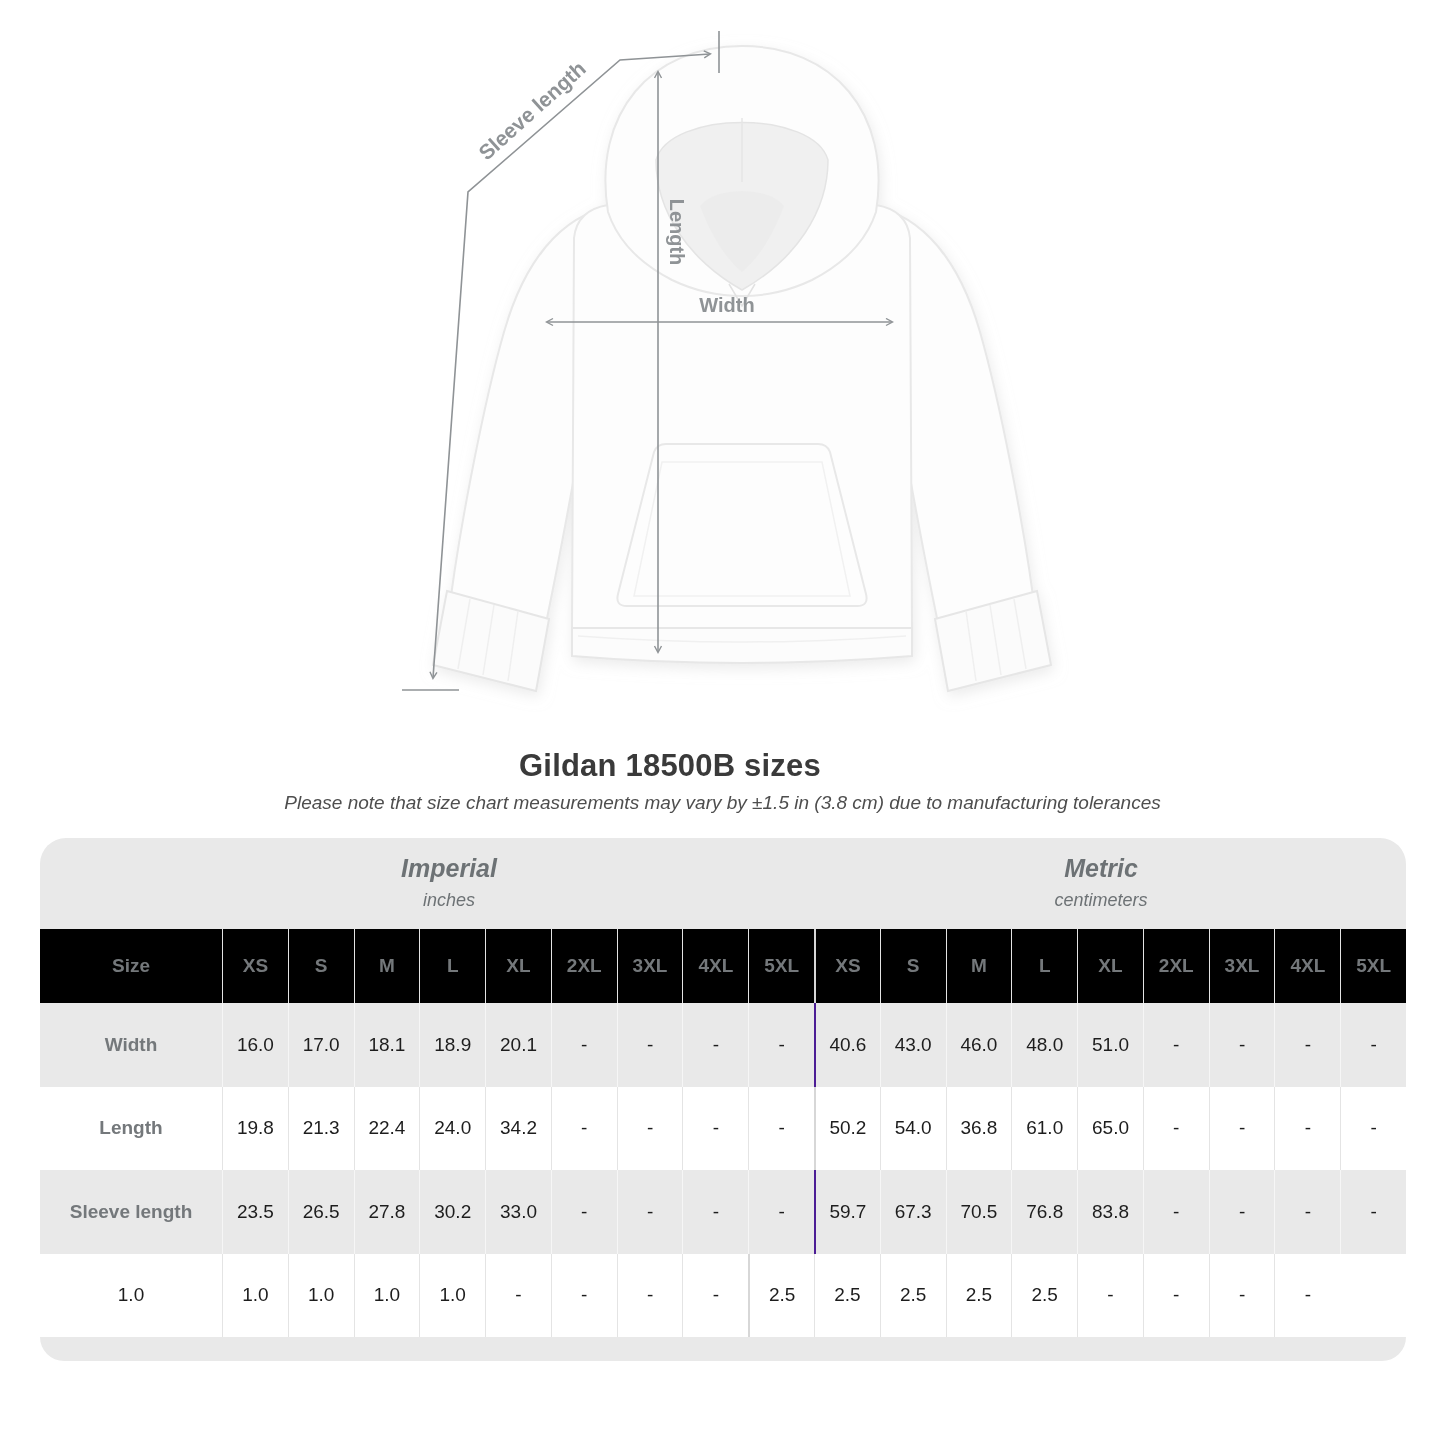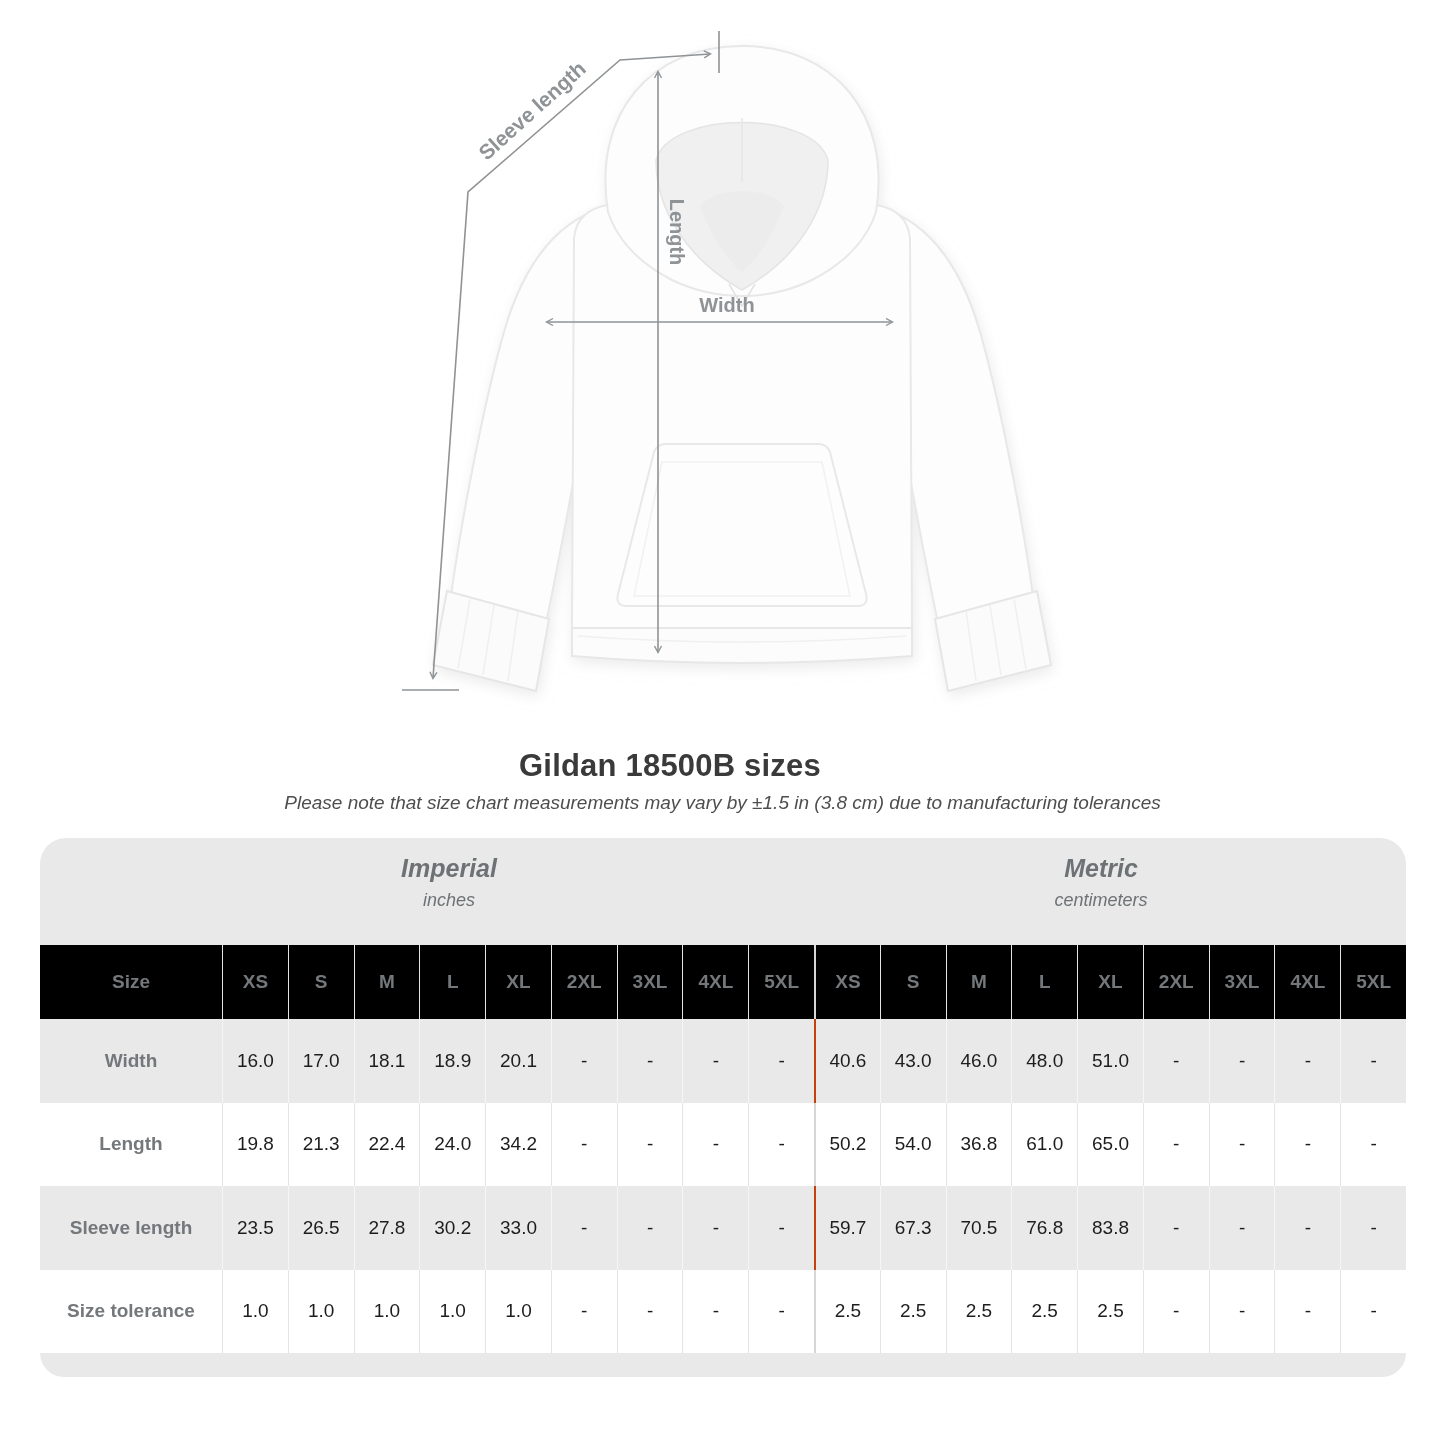--- a/index.html
+++ b/index.html
@@ -10,21 +10,21 @@
   .figure-svg{position:absolute;left:0;top:0;}
 
   
   .page-title{position:absolute;left:0;top:748px;width:1340px;margin:0;
     text-align:center;font-size:31px;font-weight:bold;color:#3a3a3a;letter-spacing:0.2px;}
   .tolerance-note{position:absolute;left:0;top:792px;width:1445px;margin:0;
     text-align:center;font-size:19px;font-style:italic;color:#4e4e4e;}
 
   
   .size-table{position:absolute;left:40px;top:838px;width:1366px;}
-  .thead{position:relative;height:107px;background:#e9e9e9;border-radius:26px 26px 0 0;}
+  .thead{position:relative;height:91px;background:#e9e9e9;border-radius:26px 26px 0 0;}
   .ugroup{position:absolute;top:16px;text-align:center;transform:translateX(-50%);}
   .ugroup.imperial{left:409px;}
   .ugroup.metric{left:1061px;}
   .uname{font-size:25px;font-weight:bold;font-style:italic;color:#6d7275;}
   .uunit{margin-top:7px;font-size:18px;font-style:italic;color:#6d7275;}
 
   .trow{display:grid;grid-template-columns:182px repeat(18,1fr);width:100%;}
   .trow.size-row{height:74px;background:#000000;}
   .trow.data-row{height:83.5px;}
   .trow.stripe{background:#e9e9e9;}
@@ -32,21 +32,21 @@
 
   .cell{display:flex;align-items:center;justify-content:center;}
   .rlabel{font-size:19px;font-weight:bold;color:#74787b;}
   .size-h{font-size:19px;font-weight:bold;color:#74787b;}
   .val{font-size:19px;color:#1d1d1d;}
 
   
   .trow.plain .cell + .cell, .trow.size-row .cell + .cell{border-left:1px solid #e4e4e4;}
   .trow.stripe .cell + .cell{border-left:1px solid #f6f6f6;}
   .trow.plain .cell.group-start, .trow.size-row .cell.group-start{border-left:2px solid #d7d7d7;}
-  .trow.stripe .cell.group-start{border-left:2px solid #c2410c;}
+  .trow.stripe .cell.group-start{border-left:2px solid #4c1d95;}
 
   .tcap{height:24px;background:#e9e9e9;border-radius:0 0 26px 26px;}
 </style>
 </head>
 <body>
 
 <div class="page">
 
   <svg class="figure-svg" width="1445" height="735" viewBox="0 0 1445 735">
     <defs>
@@ -211,21 +211,20 @@
           <div class="cell val">67.3</div>
           <div class="cell val">70.5</div>
           <div class="cell val">76.8</div>
           <div class="cell val">83.8</div>
           <div class="cell val">-</div>
           <div class="cell val">-</div>
           <div class="cell val">-</div>
           <div class="cell val">-</div>
         </div>
         <div class="trow data-row plain">
-          <div class="cell rlabel">Size tolerance</div>
           <div class="cell val">1.0</div>
           <div class="cell val">1.0</div>
           <div class="cell val">1.0</div>
           <div class="cell val">1.0</div>
           <div class="cell val">1.0</div>
           <div class="cell val">-</div>
           <div class="cell val">-</div>
           <div class="cell val">-</div>
           <div class="cell val">-</div>
           <div class="cell val group-start">2.5</div>

